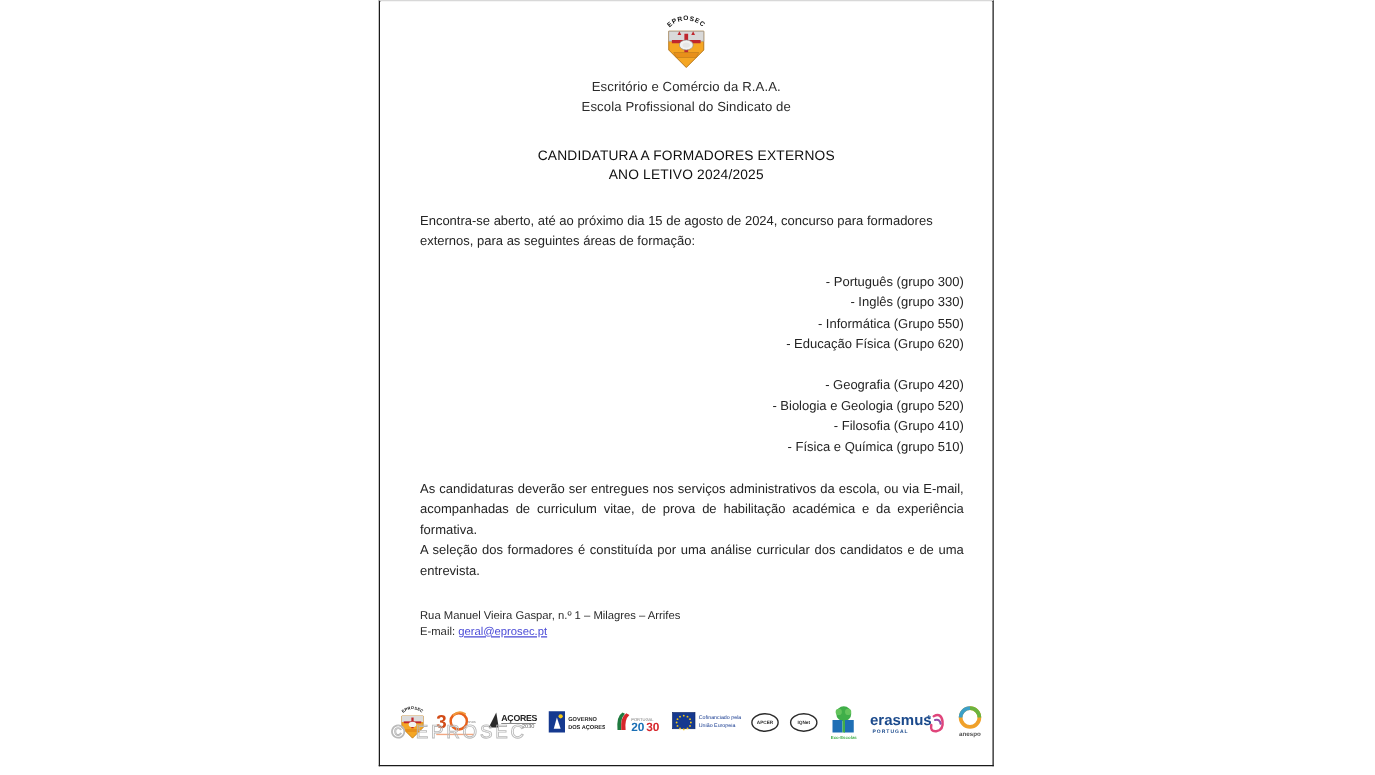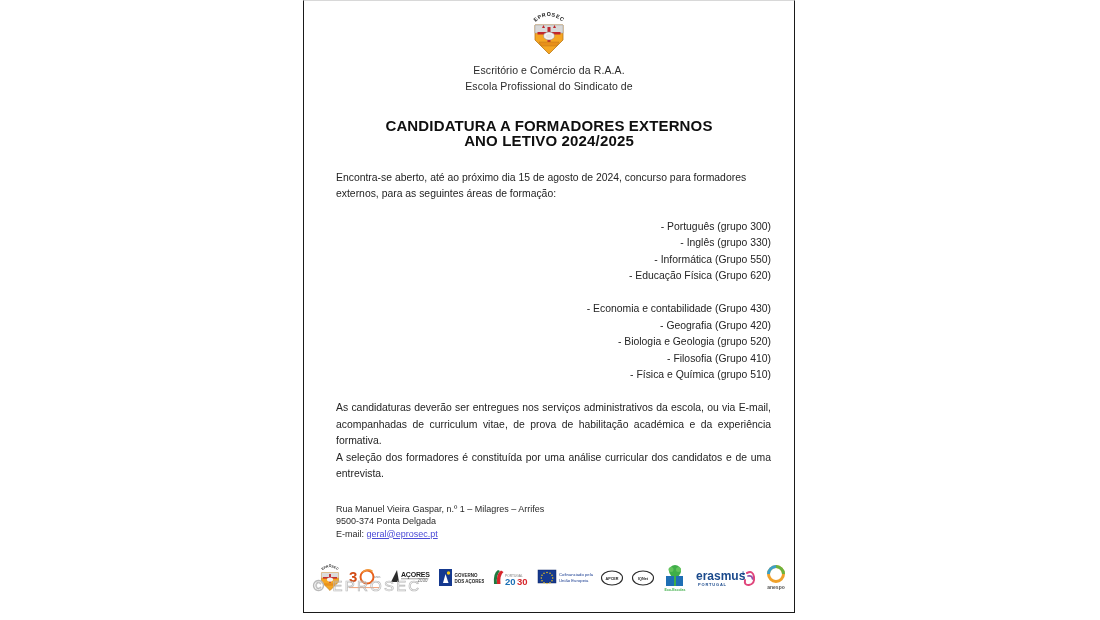--- a/index.html
+++ b/index.html
@@ -55,22 +55,22 @@
     color: #2b2b2b;
     line-height: 15.5px;
     margin-top: 6px;
     letter-spacing: 0.1px;
   }
   .school-name div { white-space: nowrap; }
 
   
   .doc-title {
     text-align: center;
-    font-weight: bold;
-    font-size: 15px;
+    font-weight: normal;
+    font-size: 11px;
     color: #0f0f0f;
     line-height: 15px;
     margin-top: 24px;
     letter-spacing: 0.15px;
   }
 
   
   .body-area {
     margin-top: 22px;
     padding-left: 17px;
@@ -200,36 +200,34 @@
         <ul class="subject-list">
           <li>- Português (grupo 300)</li>
           <li>- Inglês (grupo 330)</li>
           <li>- Informática (Grupo 550)</li>
           <li>- Educação Física (Grupo 620)</li>
         </ul>
 
         <div class="gap-md"></div>
 
         <ul class="subject-list">
-          <li>- Economia e contabilidade (Grupo 430)</li>
           <li>- Geografia (Grupo 420)</li>
           <li>- Biologia e Geologia (grupo 520)</li>
           <li>- Filosofia (Grupo 410)</li>
           <li>- Física e Química (grupo 510)</li>
         </ul>
 
         <div class="gap-lg"></div>
 
         <p class="para">As candidaturas deverão ser entregues nos serviços administrativos da escola, ou via E-mail, acompanhadas de curriculum vitae, de prova de habilitação académica e da experiência formativa.</p>
         <p class="para">A seleção dos formadores é constituída por uma análise curricular dos candidatos e de uma entrevista.</p>
       </div>
 
       <div class="address">
         <div>Rua Manuel Vieira Gaspar, n.º 1 – Milagres – Arrifes</div>
-        <div>9500-374 Ponta Delgada</div>
         <div><span>E-mail: </span><a class="mail-link" href="#">geral@eprosec.pt</a></div>
       </div>
 
       <div class="footer-strip">
 
         <div class="logo-cell">
           <svg width="22" height="30" viewBox="0 0 72 94">
             <path id="fa1" d="M8,26 A32,26 0 0 1 64,26" fill="none"></path>
             <text font-size="11" font-weight="bold" fill="#111">
               <textPath href="#fa1" startOffset="50%" text-anchor="middle">EPROSEC</textPath>

